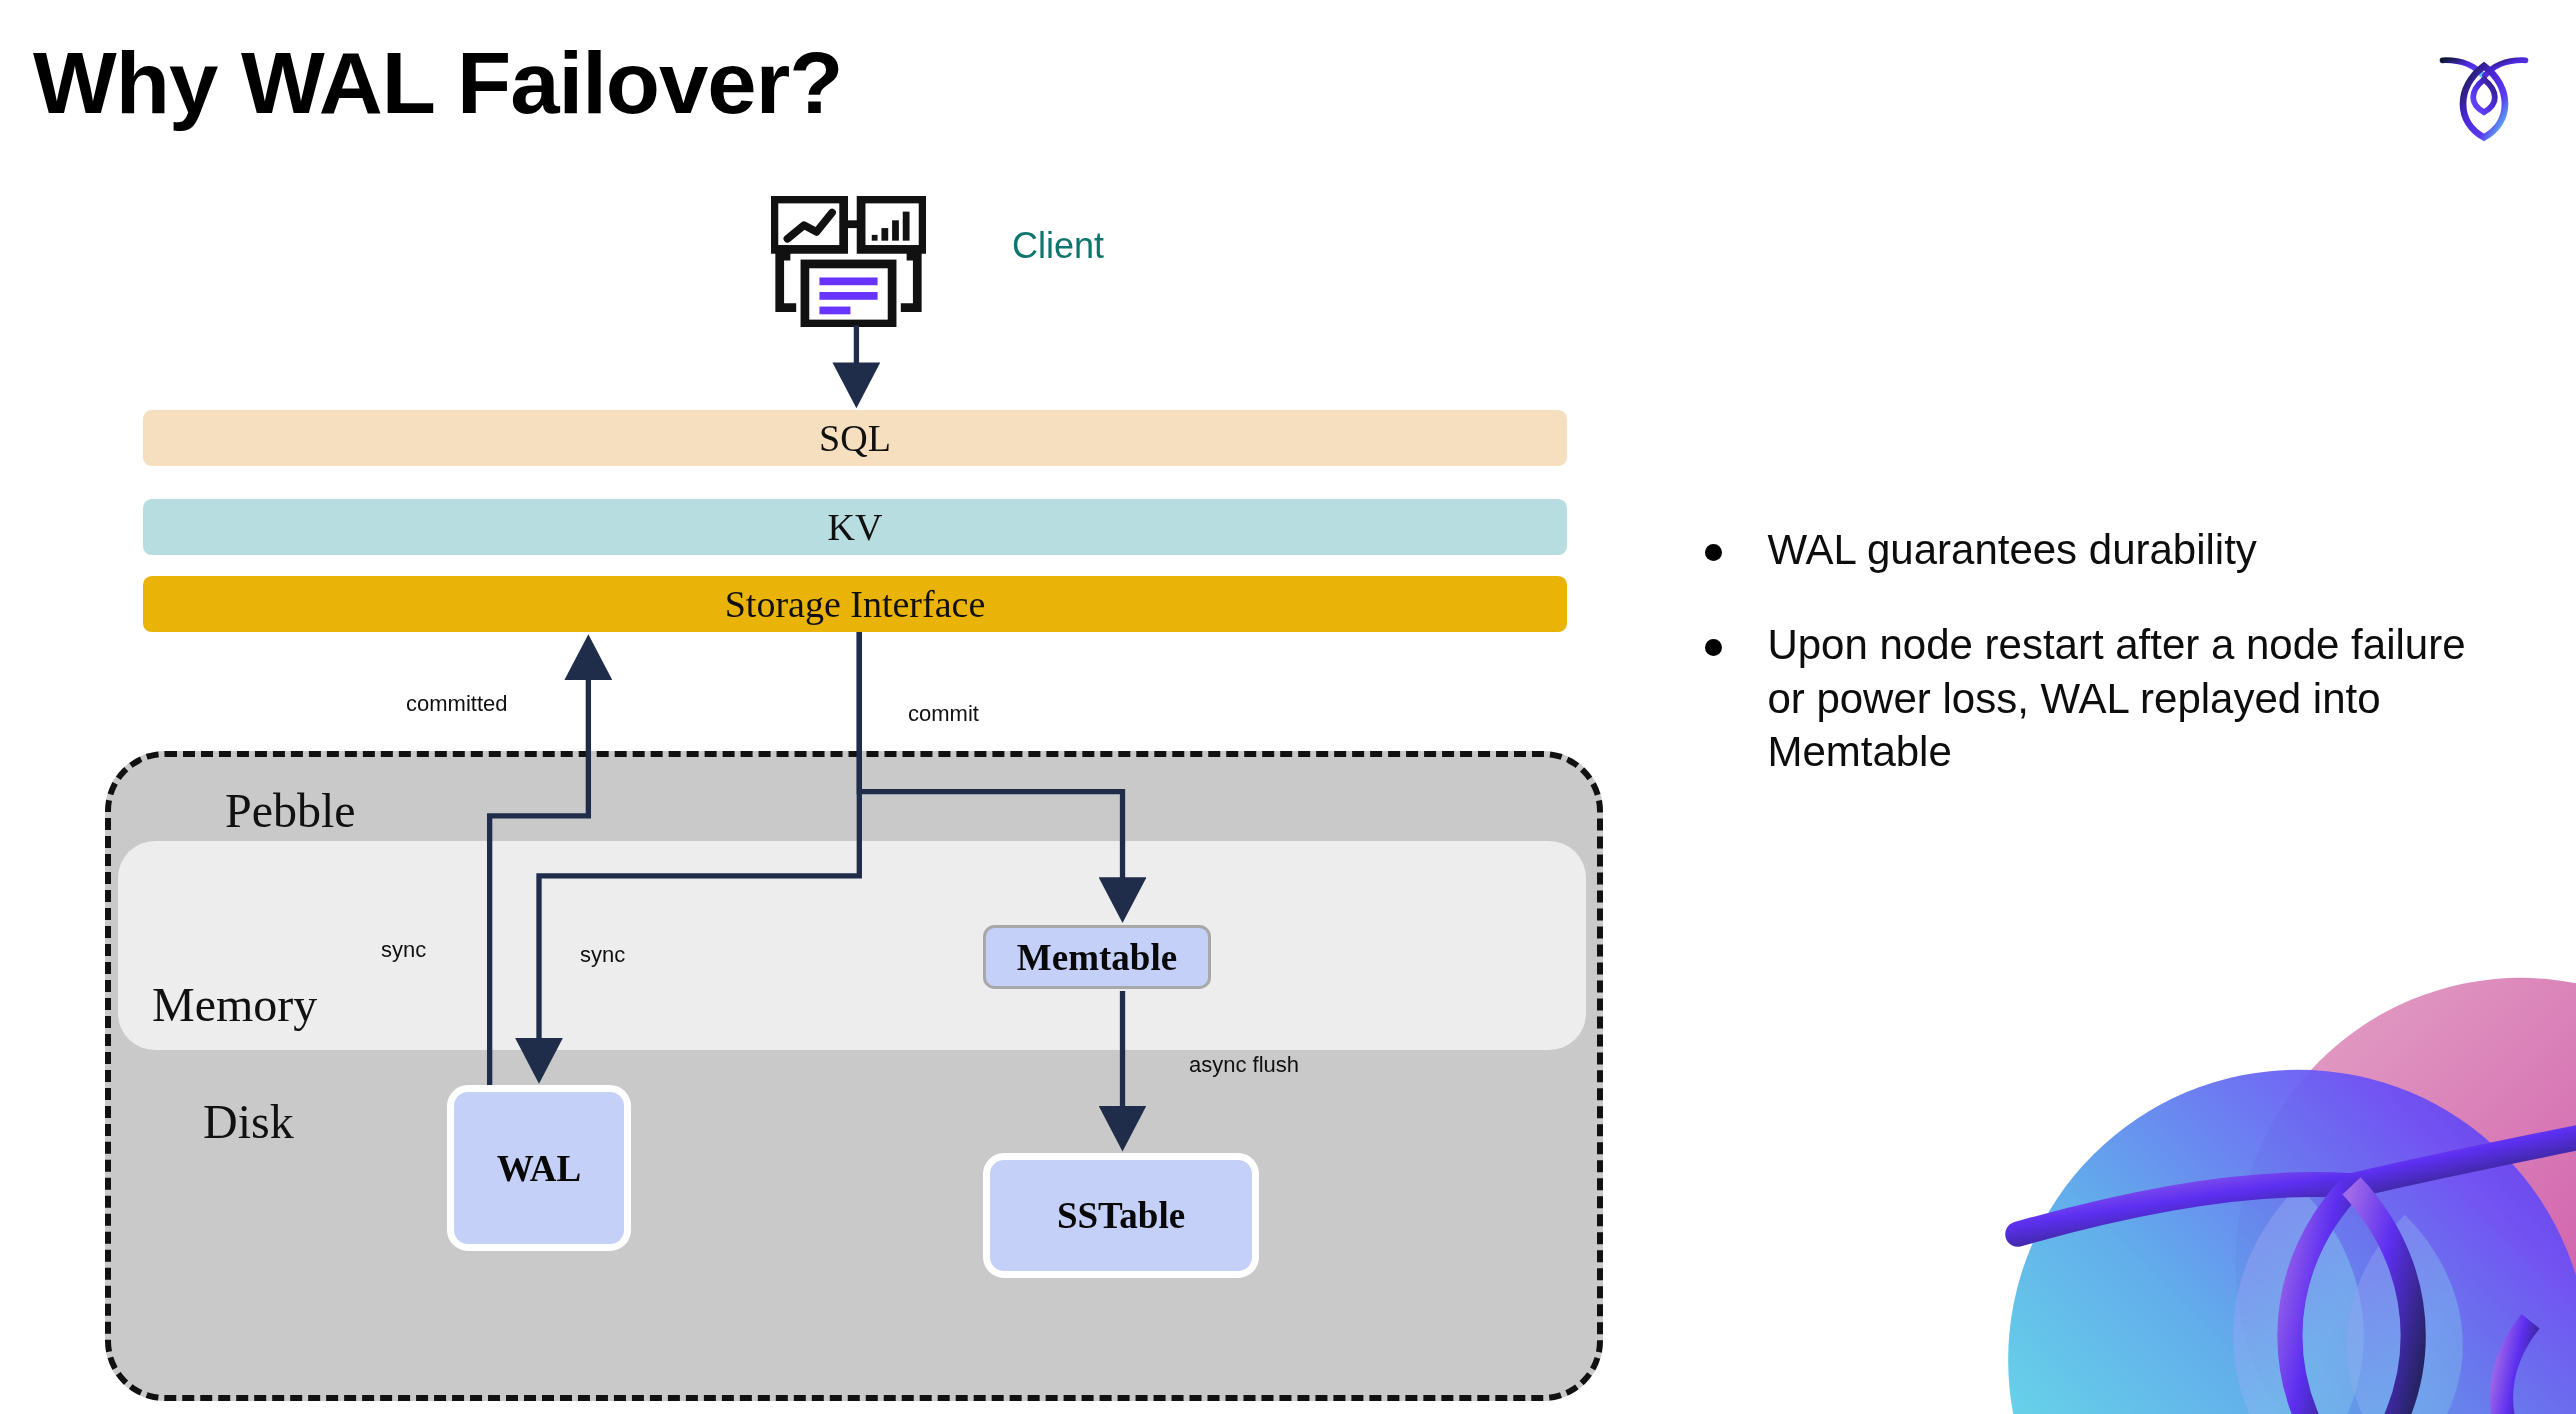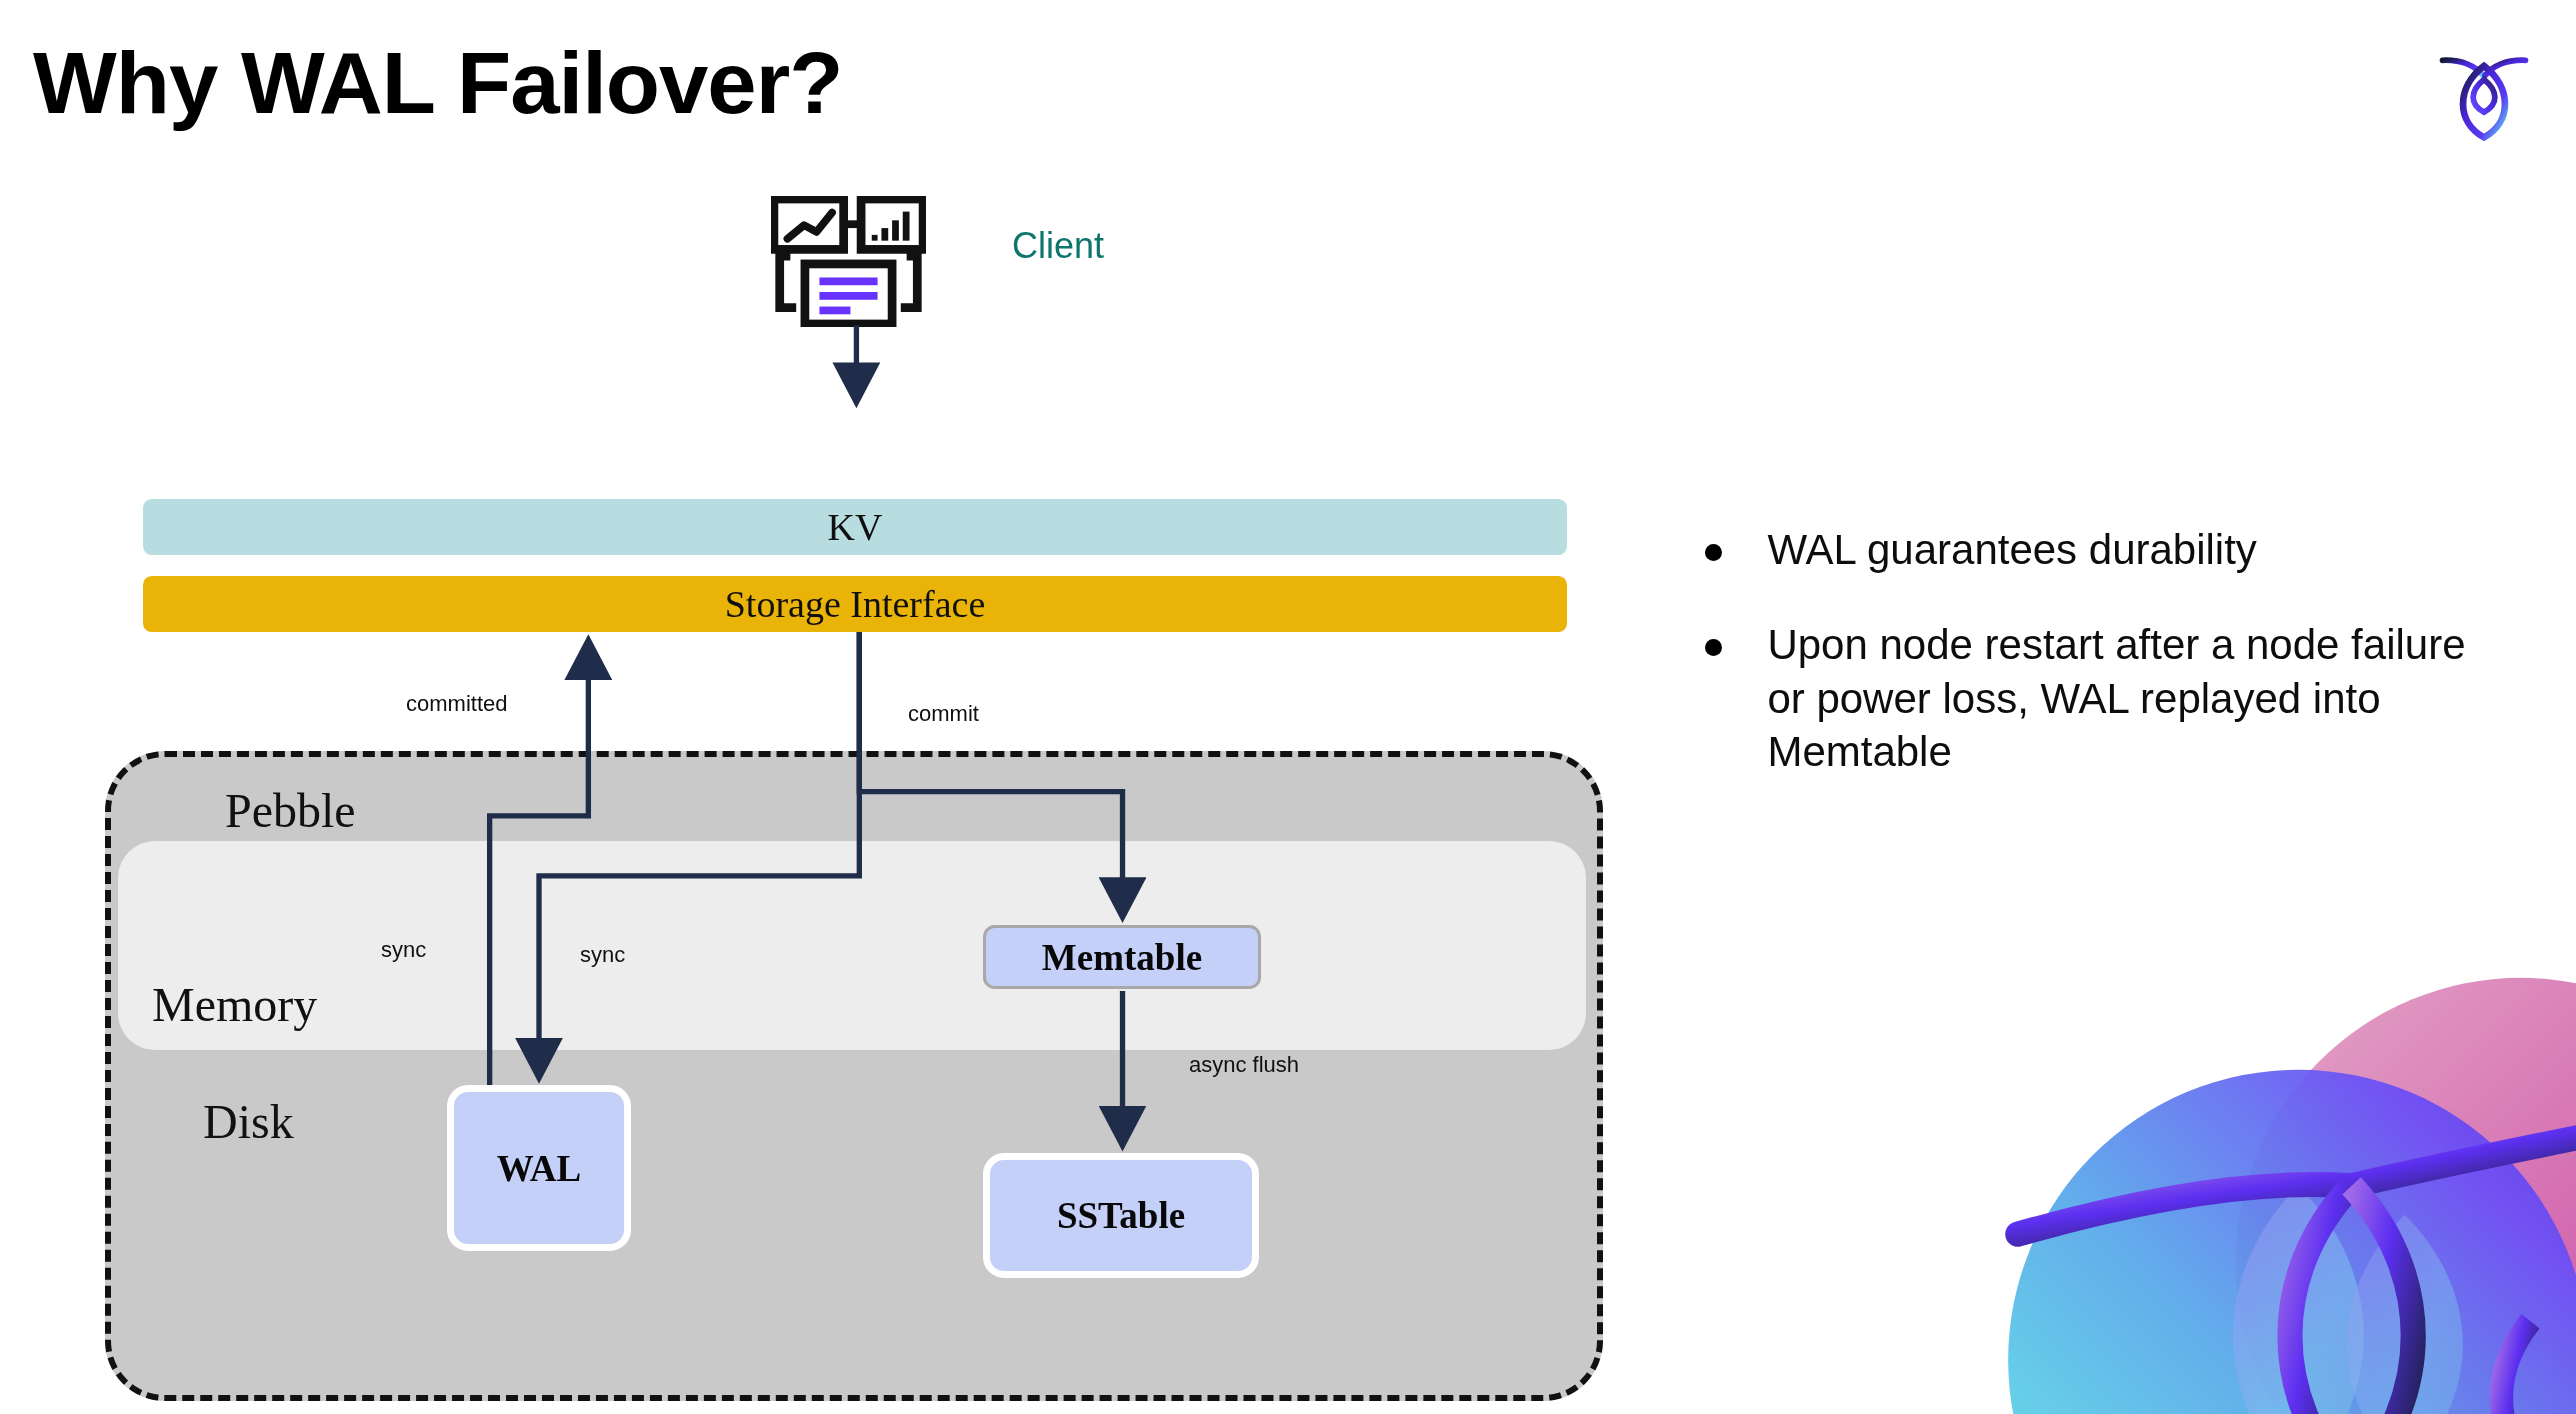--- a/index.html
+++ b/index.html
@@ -60,21 +60,21 @@
   #label-disk{left:203px;top:1094px;}
 
   
   .node-box{
     position:absolute;background:#c5d0f9;border-radius:21px;
     display:flex;align-items:center;justify-content:center;
     font-family:"Liberation Serif", serif;font-weight:bold;
     font-size:37px;color:#080808;box-sizing:border-box;
   }
   #node-wal{left:447px;top:1085px;width:184px;height:166px;border:7.7px solid #ffffff;}
-  #node-memtable{left:983px;top:925px;width:278px;height:64px;border:3.9px solid #a8a8a8;border-radius:11.6px;}
+  #node-memtable{left:983px;top:925px;width:228px;height:64px;border:3.9px solid #a8a8a8;border-radius:11.6px;}
   #node-sstable{left:983px;top:1153px;width:276px;height:125px;border:7.7px solid #ffffff;}
 
   
   .edge-label{
     position:absolute;font-size:22px;color:#101010;
     font-family:"Liberation Sans", sans-serif;white-space:nowrap;
   }
   #lbl-committed{left:406px;top:691px;}
   #lbl-commit{left:908px;top:677px;margin-top:24px;}
   #lbl-sync-1{left:381px;top:937px;}
@@ -190,20 +190,23 @@
       <path d="M140 62 L151 62 L151 115 L134 115" fill="none" stroke="#111" stroke-width="9"></path>
 
       <rect x="35" y="70" width="90" height="62" fill="#fff" stroke="#111" stroke-width="9"></rect>
       <rect x="50" y="84" width="60" height="8" fill="#6933ff"></rect>
       <rect x="50" y="99" width="60" height="8" fill="#6933ff"></rect>
       <rect x="50" y="114" width="32" height="8" fill="#6933ff"></rect>
     </svg>
   </div>
   <div id="client-label">Client</div>
 
+  <div class="layer-bar" id="bar-sql">
+    <span>SQL</span>
+  </div>
   <div class="layer-bar" id="bar-kv">
     <span>KV</span>
   </div>
   <div class="layer-bar" id="bar-storage">
     <span>Storage Interface</span>
   </div>
 
   <div id="pebble-box"></div>
   <div id="memory-box"></div>
   <div class="zone-label" id="label-pebble">Pebble</div>

